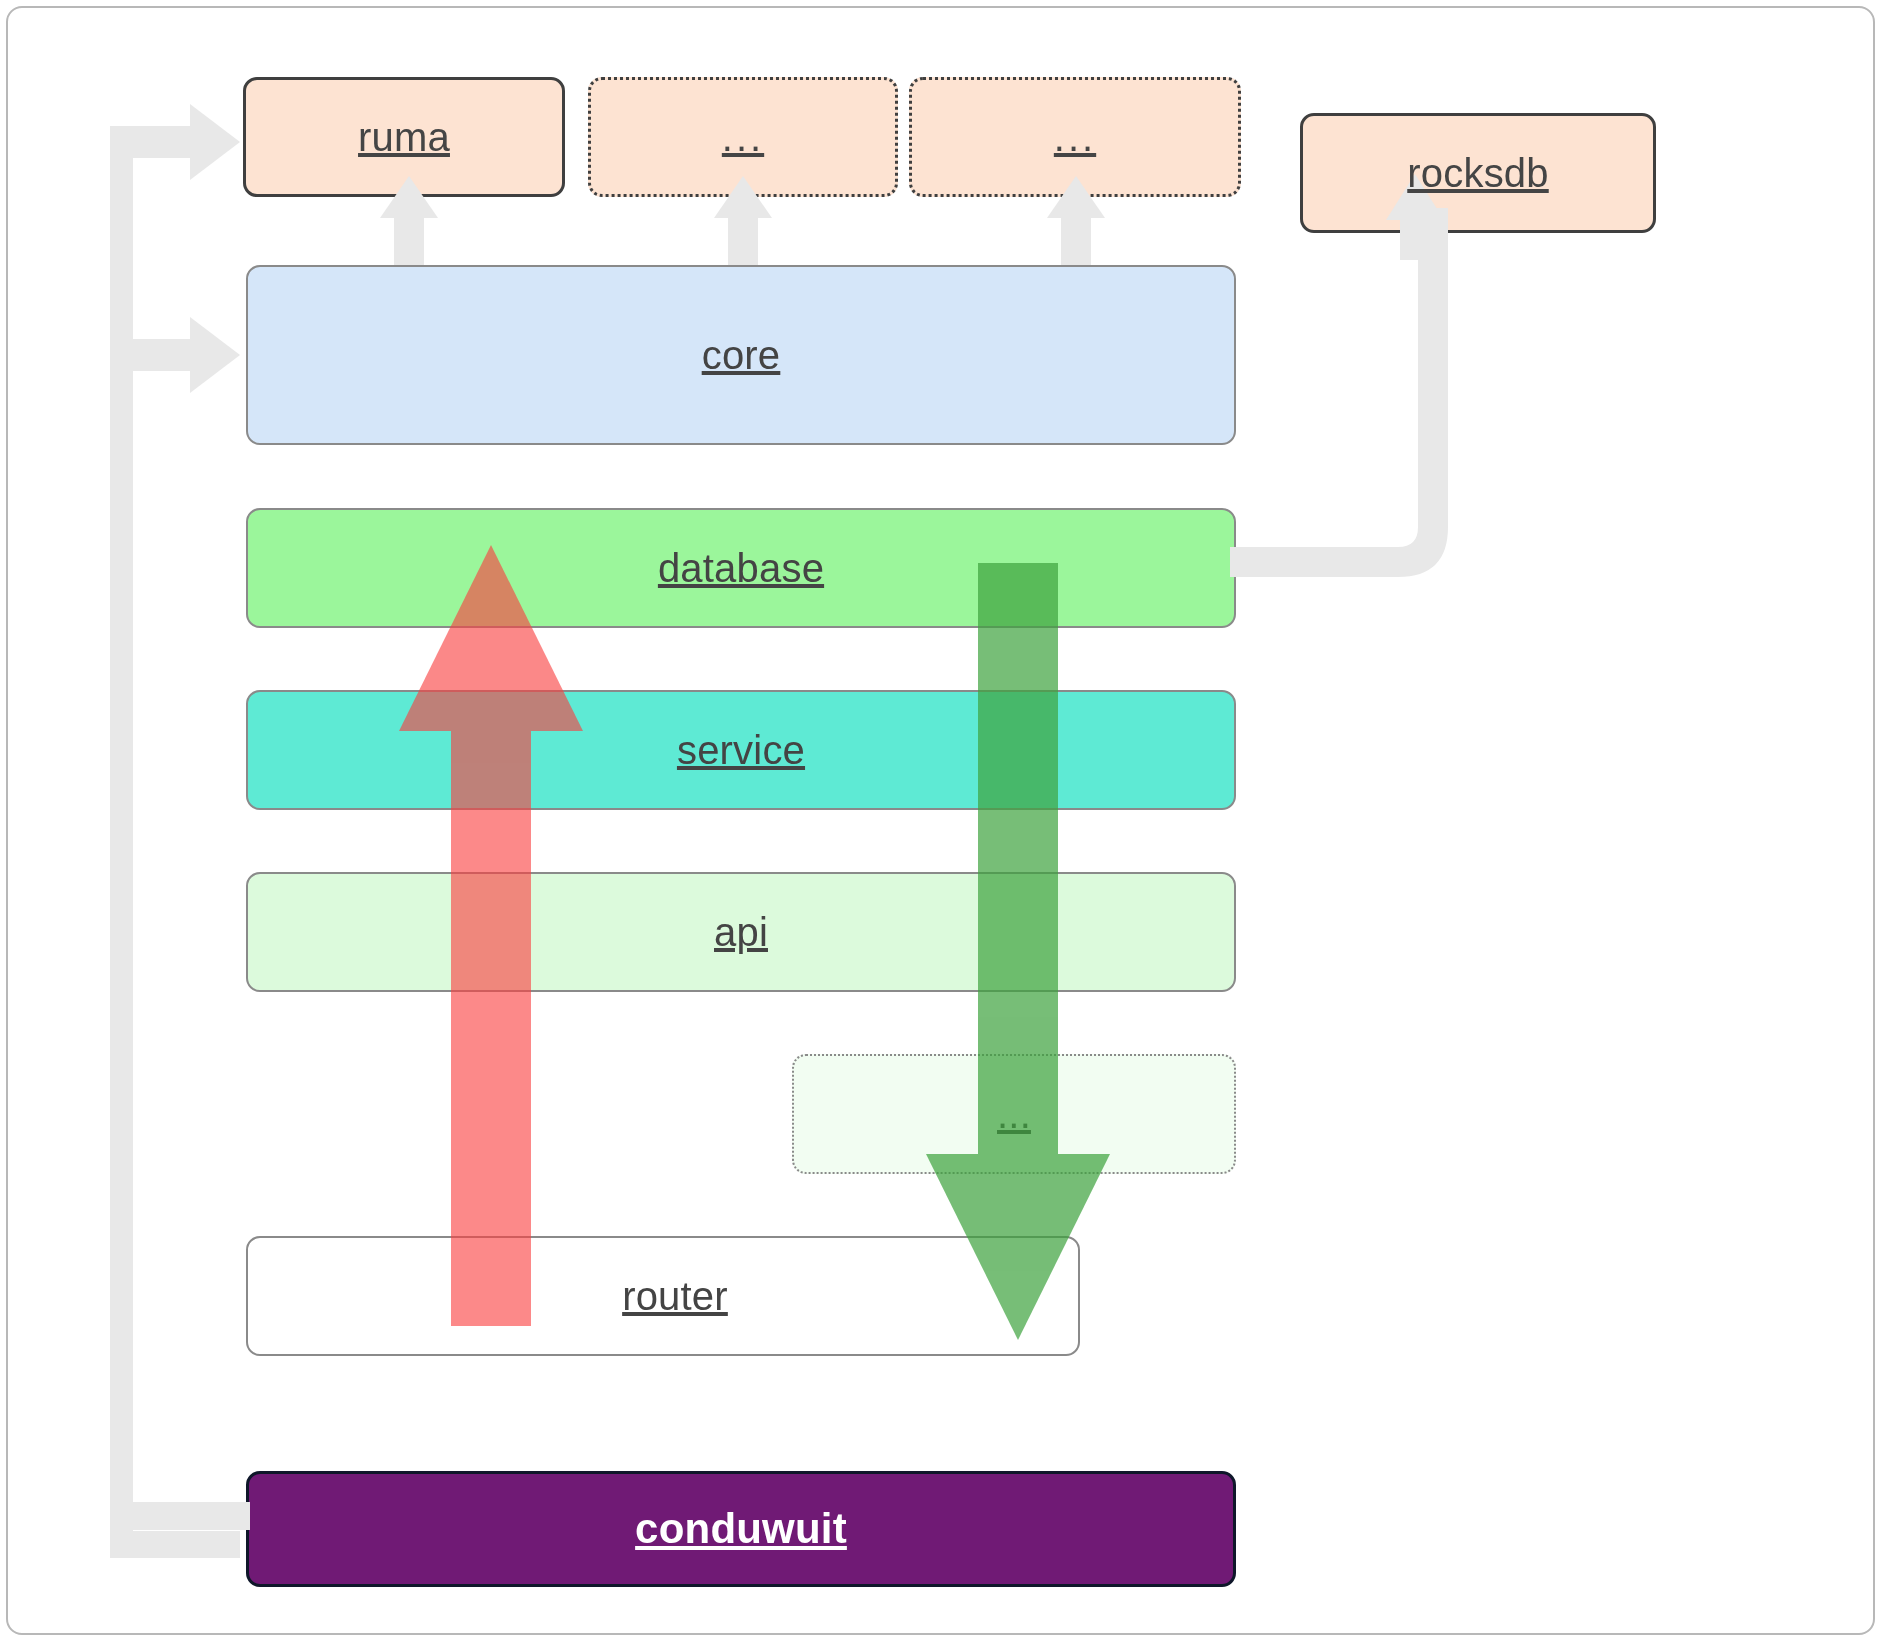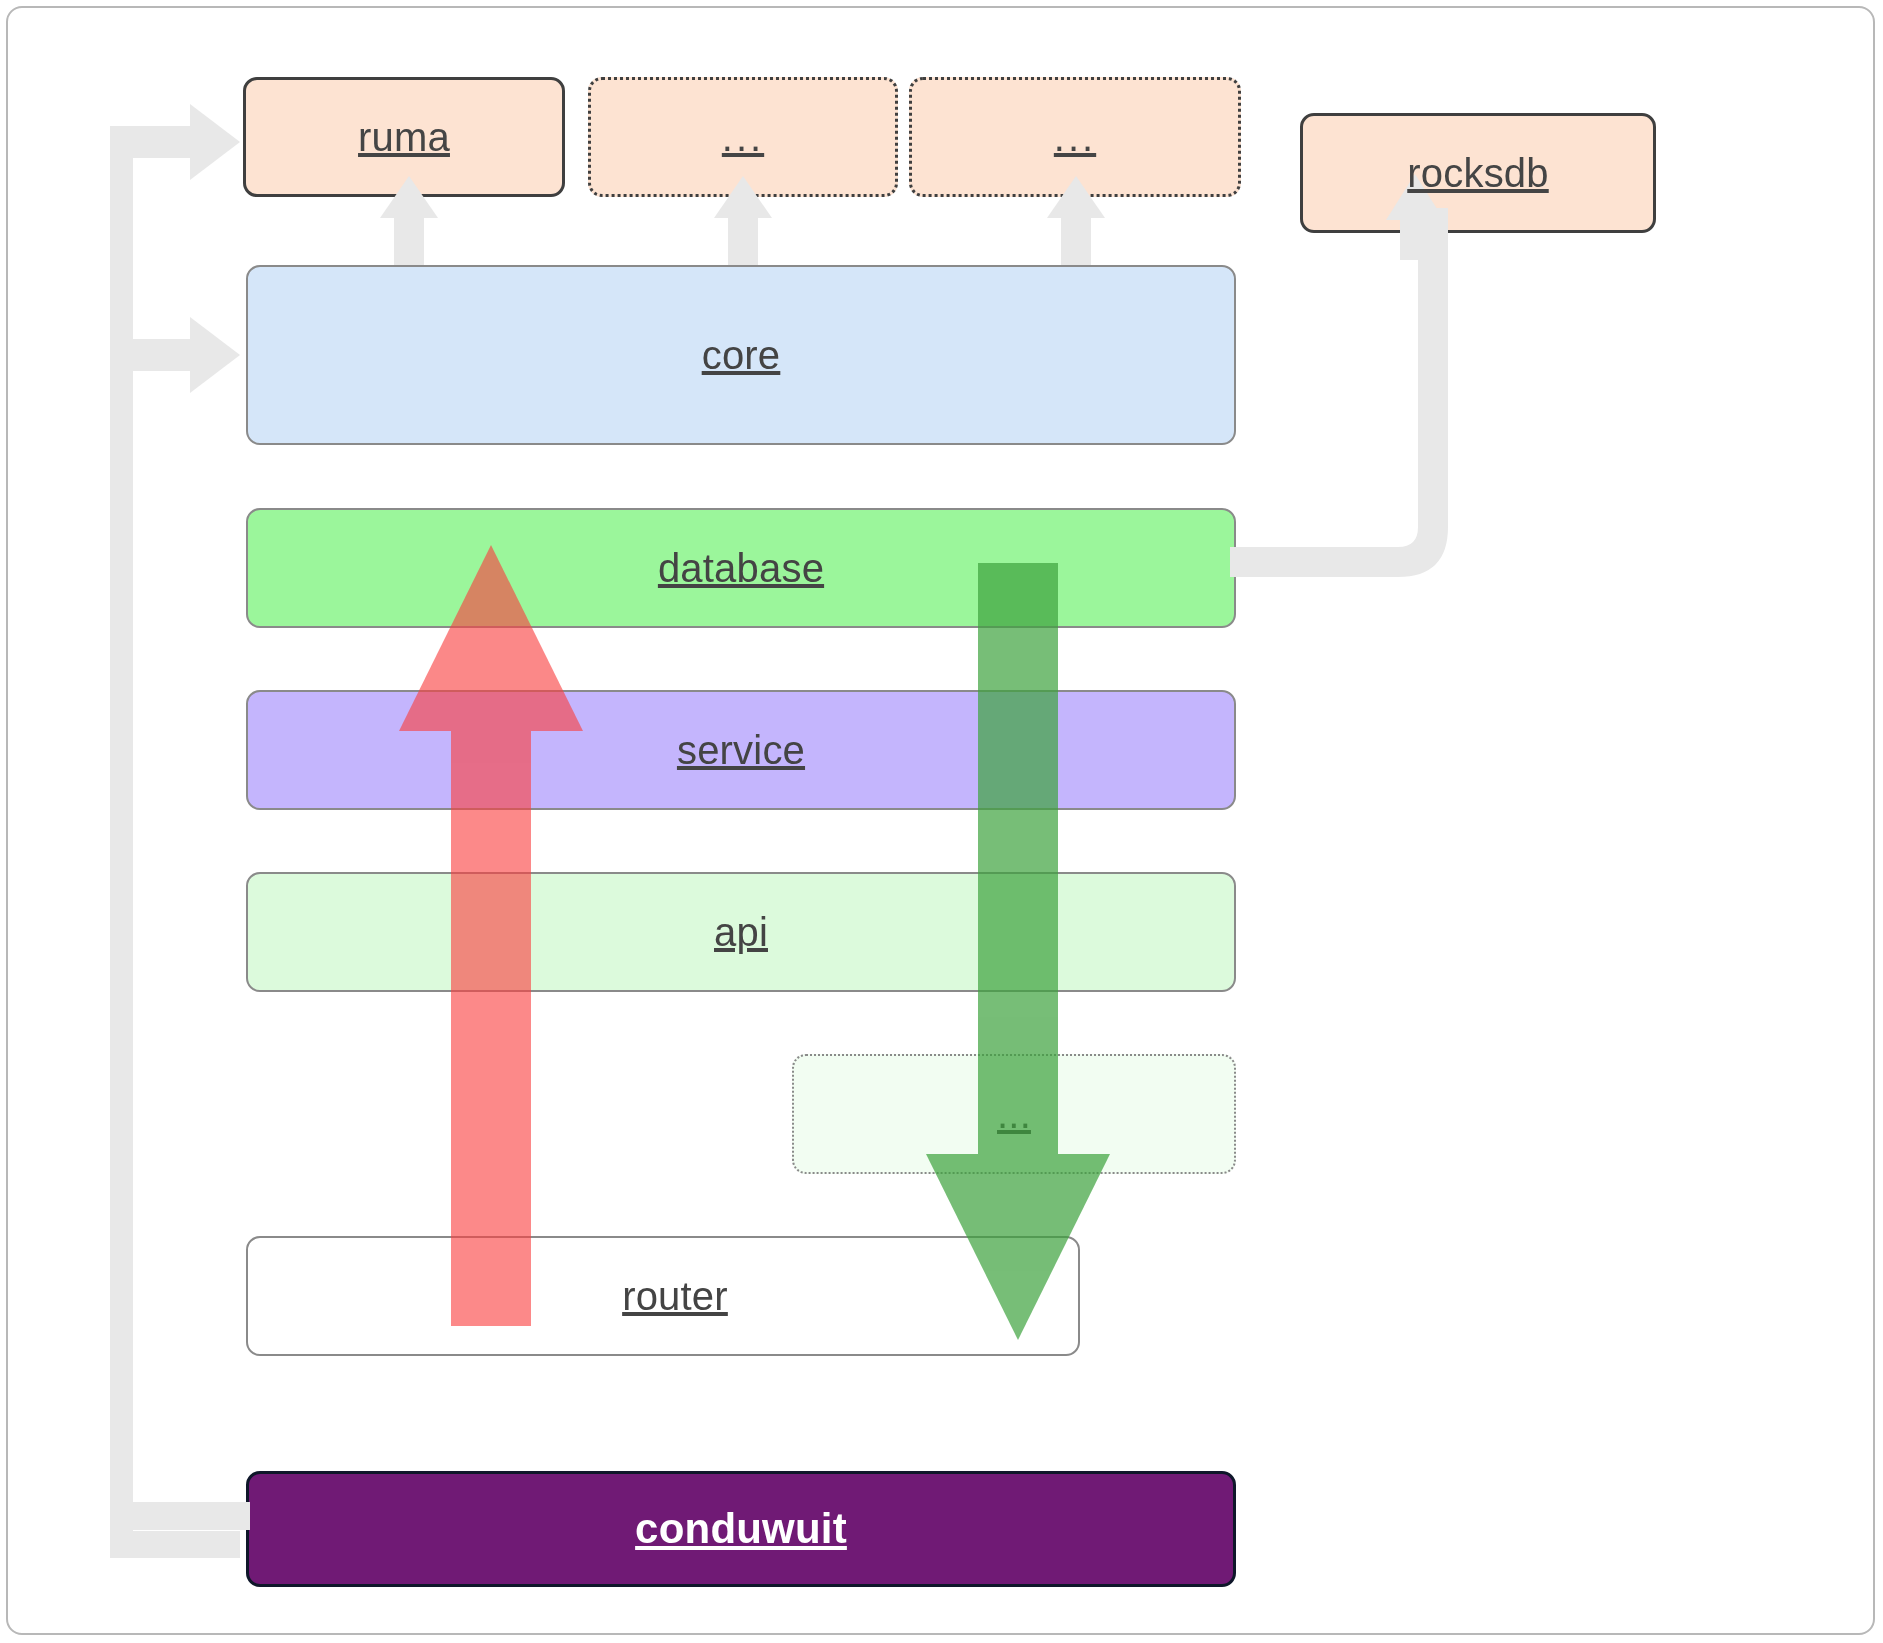--- a/index.html
+++ b/index.html
@@ -53,21 +53,21 @@
   
   .layer {
     border: 2px solid #8a8a8a;
     font-size: 40px;
     color: #444444;
   }
   .layer.dotted { border: 2px dotted #8a8a8a; }
 
   .core      { background: #d5e6f9; }
   .database  { background: #9bf69b; }
-  .service   { background: #c4b5fd; }
+  .service   { background: #5eead4; }
   .api       { background: #dcfadc; }
   .admin     { background: #ecfdec; }
   .dots      { background: #f2fdf2; }
   .router    { background: #ffffff; }
 
   .root {
     background: #701a75;
     border: 3px solid #0f172a;
     color: #ffffff;
     font-size: 42px;

